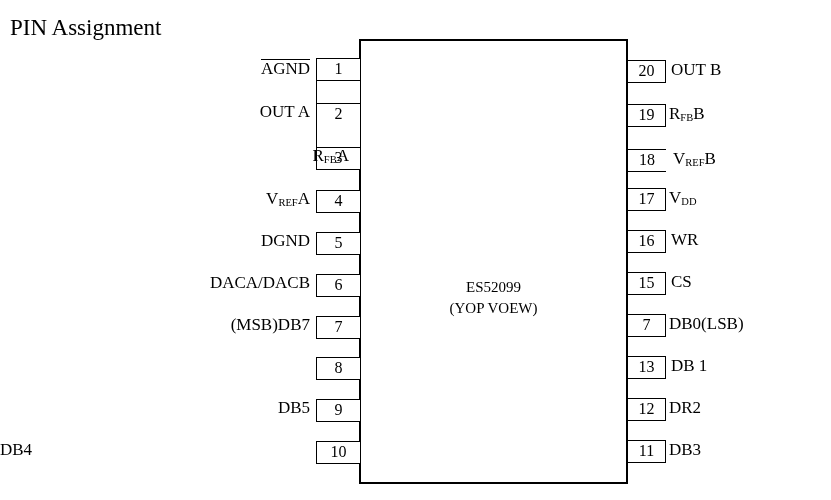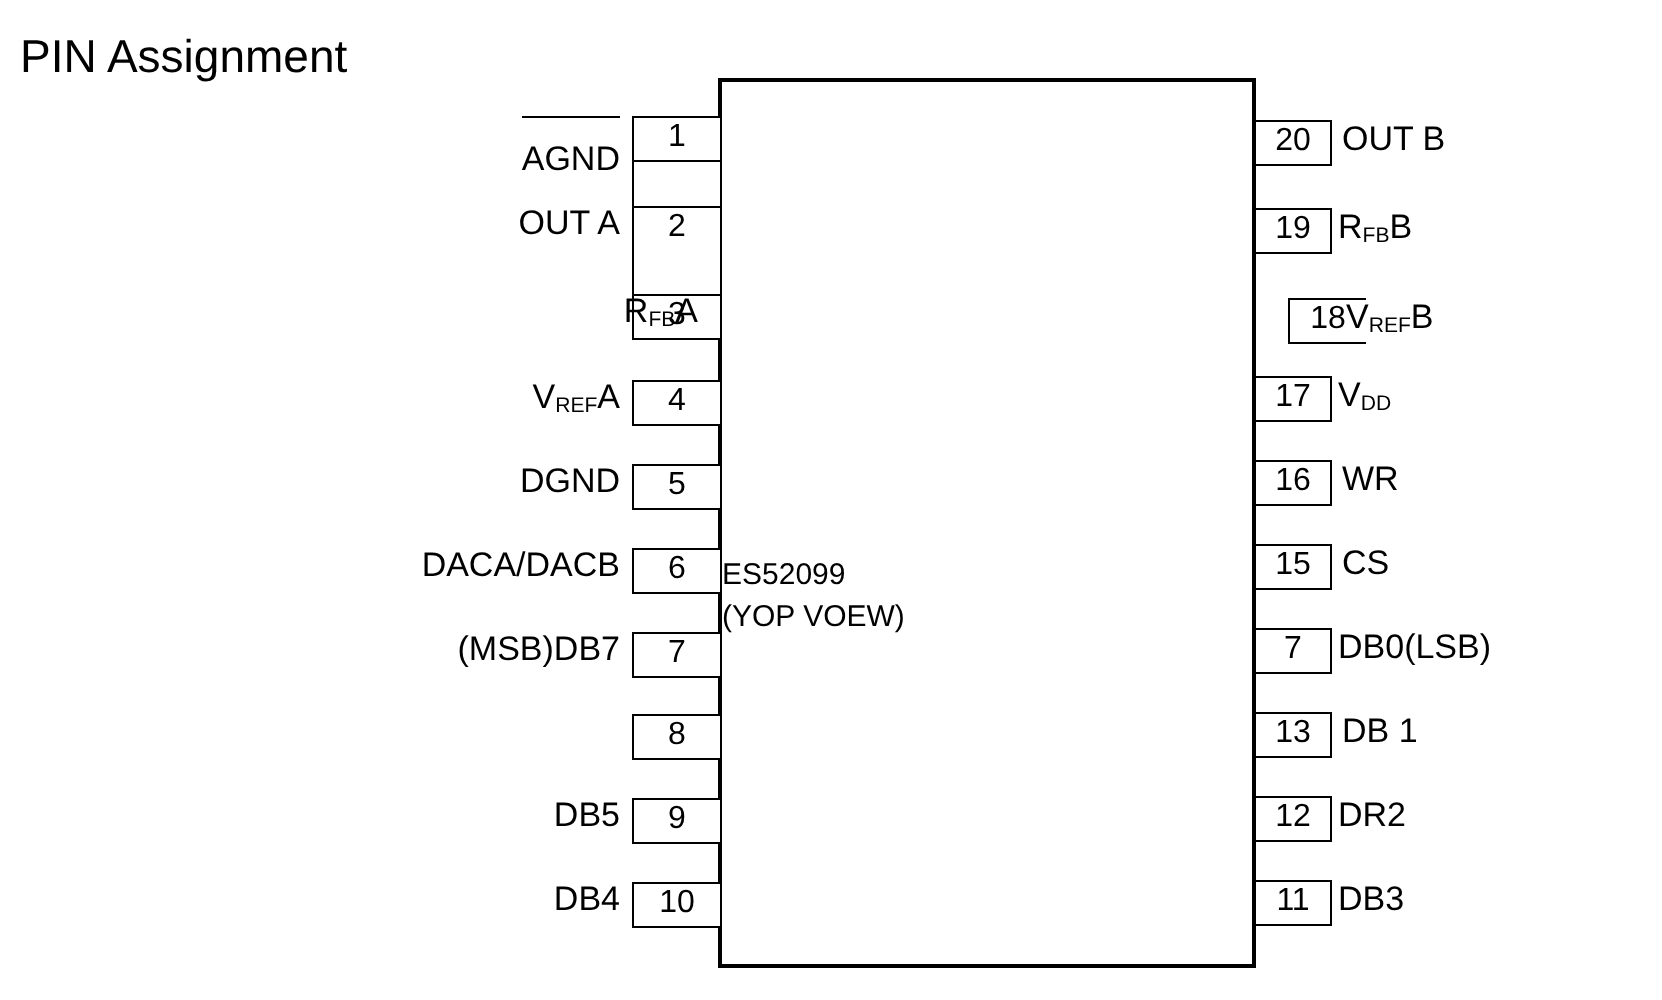--- a/index.html
+++ b/index.html
@@ -5,21 +5,21 @@
   html, body {
     margin: 0;
     padding: 0;
     background: #ffffff;
   }
   #root {
     position: relative;
     width: 831px;
     height: 500px;
     background: #ffffff;
-    font-family: Liberation Sans, sans-serif;
+    font-family: Liberation Serif, serif;
     color: #000000;
     overflow: hidden;
   }
   #page-title {
     position: absolute;
     left: 10px;
     top: 14px;
     font-size: 23px;
     line-height: 28px;
     white-space: nowrap;
@@ -34,42 +34,42 @@
     height: 445px;
     border: 2px solid #000;
     box-sizing: border-box;
     background: #fff;
   }
   #chip-label {
     position: absolute;
     left: 0;
     right: 0;
     top: 236px;
-    text-align: left;
+    text-align: center;
     font-size: 15px;
     line-height: 21px;
     white-space: pre-line;
   }
 
   
   .pin-box {
     position: absolute;
     height: 23px;
     box-sizing: border-box;
     border: 1.4px solid #000;
     background: #fff;
     font-size: 16px;
     line-height: 20px;
     text-align: center;
     color: #000;
   }
   .pin-box.left  { left: 316px;  width: 45px; }
   .pin-box.right { left: 627px;  width: 39px; }
   
-  .pin-box.open-right { border-right: none; margin-left: 17px; }
+  .pin-box.open-right { border-right: none; }
 
   
   .pin-filler {
     position: absolute;
     left: 316px;
     width: 45px;
     height: 23px;
     box-sizing: border-box;
     border: 1.4px solid #000;
     border-top: none;
@@ -87,21 +87,21 @@
 
   .pin-label sub {
     font-size: 0.62em;
     line-height: 0;
     vertical-align: baseline;
     position: relative;
     bottom: -0.22em;
   }
   .ovl {
     border-top: 1.4px solid #000;
-    padding-top: 12px;
+    padding-top: 0px;
     display: inline-block;
     line-height: 1.05;
   }
 </style>
 </head>
 <body>
 
 <div id="root">
 
   <div id="page-title">PIN Assignment</div>
@@ -136,21 +136,21 @@
   <div class="pin-box right" style="top:440px">11</div>
 
   <div class="pin-label" style="top:58px;  left:0;   width:310px; text-align:right;"><span class="ovl">AGND</span></div>
   <div class="pin-label" style="top:101px; left:0;   width:310px; text-align:right;">OUT A</div>
   <div class="pin-label" style="top:145px; left:0;   width:310px; text-align:right;padding-left:39px;">R<sub>FB</sub>A</div>
   <div class="pin-label" style="top:188px; left:0;   width:310px; text-align:right;">V<sub>REF</sub>A</div>
   <div class="pin-label" style="top:230px; left:0;   width:310px; text-align:right;">DGND</div>
   <div class="pin-label" style="top:272px; left:0;   width:310px; text-align:right;">DACA/DACB</div>
   <div class="pin-label" style="top:314px; left:0;   width:310px; text-align:right;">(MSB)DB7</div>
   <div class="pin-label" style="top:397px; left:0;   width:310px; text-align:right;">DB5</div>
-  <div class="pin-label" style="top:439px; left:0;   width:310px; text-align:right;">DB4</div>
+  <div class="pin-label" style="top:439px; left:0;   width:310px; text-align:left;">DB4</div>
 
   <div class="pin-label right" style="top:59px;  left:671px;">OUT B</div>
   <div class="pin-label right" style="top:103px; left:669px;">R<sub>FB</sub>B</div>
   <div class="pin-label right" style="top:148px; left:673px;">V<sub>REF</sub>B</div>
   <div class="pin-label right" style="top:187px; left:669px;">V<sub>DD</sub></div>
   <div class="pin-label right" style="top:229px; left:671px;">WR</div>
   <div class="pin-label right" style="top:271px; left:671px;">CS</div>
   <div class="pin-label right" style="top:313px; left:669px;">DB0(LSB)</div>
   <div class="pin-label right" style="top:355px; left:671px;">DB 1</div>
   <div class="pin-label right" style="top:397px; left:669px;">DR2</div>

